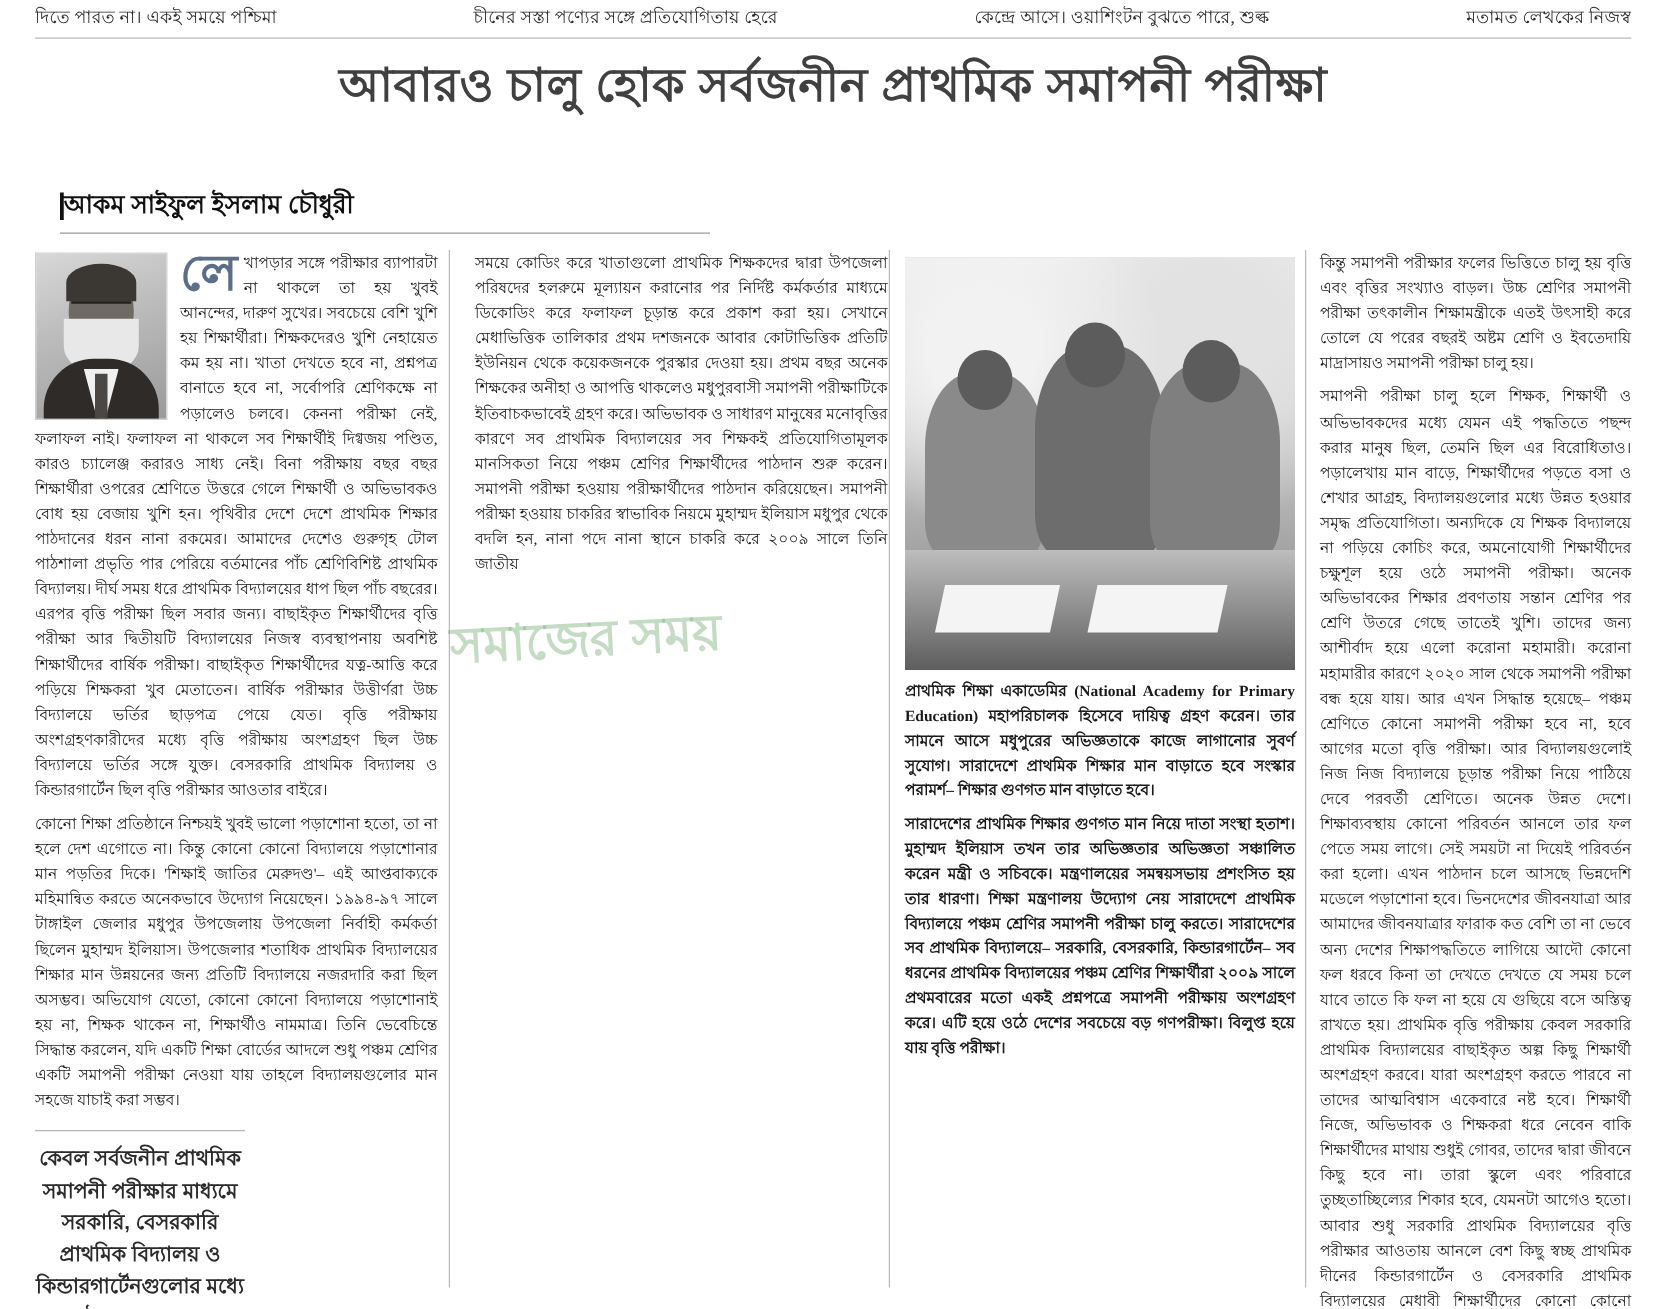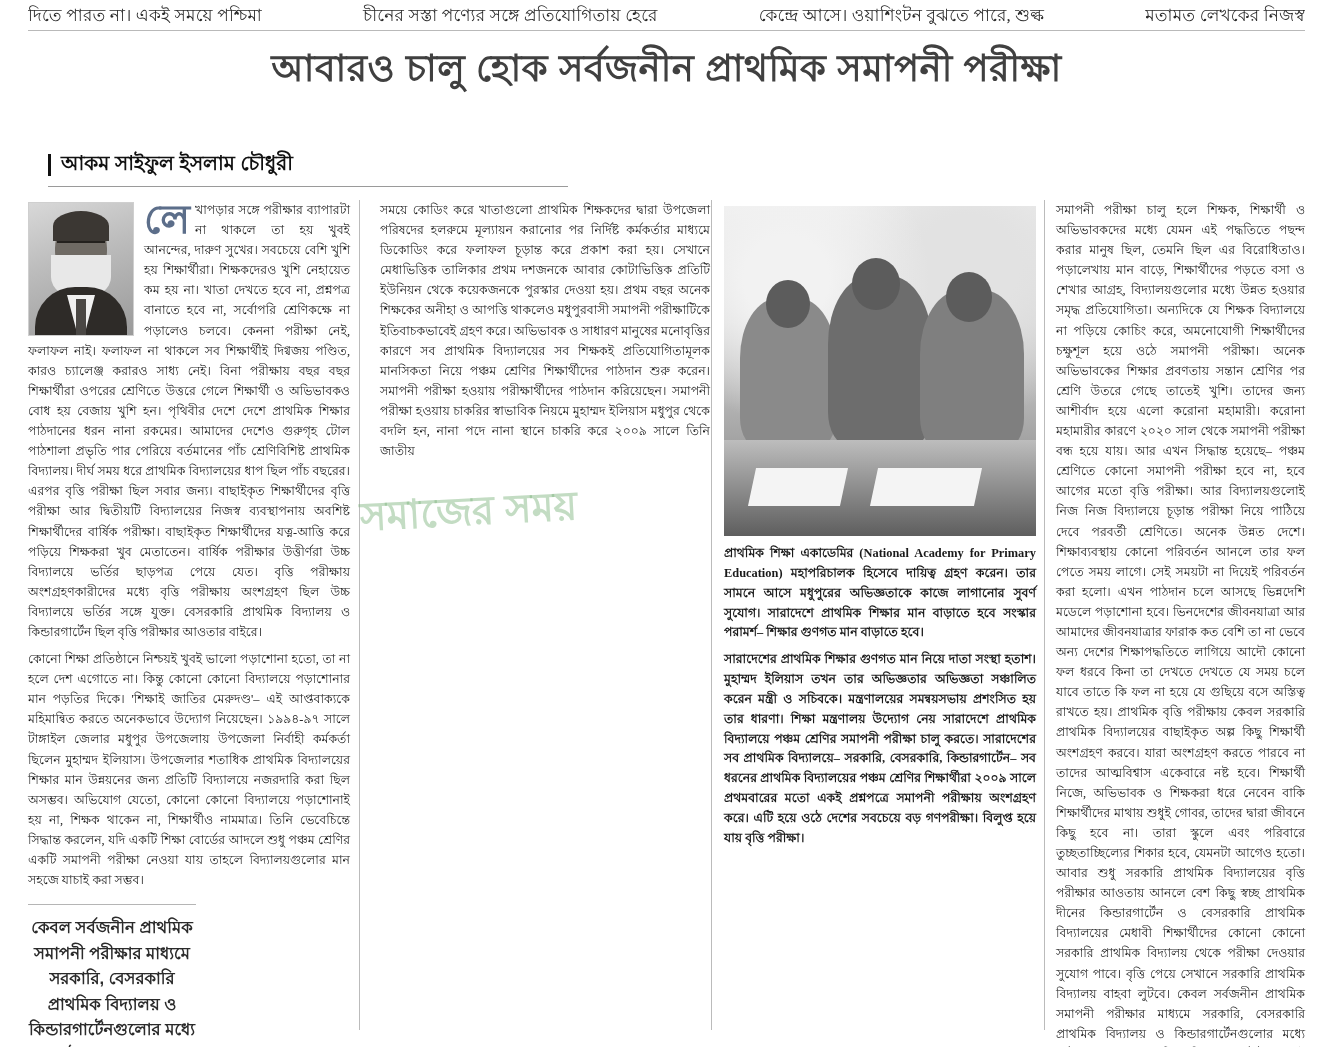--- a/index.html
+++ b/index.html
@@ -25,21 +25,21 @@
   }
 
   
   .top-strip {
     position: absolute;
     top: 0;
     left: 28px;
     right: 28px;
     height: 30px;
     overflow: hidden;
-    font-size: 17px;
+    font-size: 14px;
     color: #2a2a2a;
     letter-spacing: 0.2px;
     display: flex;
     justify-content: space-between;
     align-items: flex-start;
     border-bottom: 1px solid #b9b9b9;
   }
   .top-strip span {
     white-space: nowrap;
     padding-top: 2px;
@@ -65,21 +65,20 @@
     position: absolute;
     top: 148px;
     left: 48px;
     width: 480px;
     font-family: "Liberation Sans", sans-serif;
     font-weight: bold;
     font-size: 20px;
     color: #111;
     display: flex;
     align-items: center;
-    gap: 10px;
   }
   .byline .bar {
     display: inline-block;
     width: 3px;
     height: 22px;
     background: #111;
   }
   .byline-rule {
     position: absolute;
     top: 186px;
@@ -327,19 +326,20 @@
       <div class="paper p1"></div>
       <div class="paper p2"></div>
     </div>
     <div class="photo-caption-area">
       <p>প্রাথমিক শিক্ষা একাডেমির (National Academy for Primary Education) মহাপরিচালক হিসেবে দায়িত্ব গ্রহণ করেন। তার সামনে আসে মধুপুরের অভিজ্ঞতাকে কাজে লাগানোর সুবর্ণ সুযোগ। সারাদেশে প্রাথমিক শিক্ষার মান বাড়াতে হবে সংস্কার পরামর্শ– শিক্ষার গুণগত মান বাড়াতে হবে।</p>
       <p>সারাদেশের প্রাথমিক শিক্ষার গুণগত মান নিয়ে দাতা সংস্থা হতাশ। মুহাম্মদ ইলিয়াস তখন তার অভিজ্ঞতার অভিজ্ঞতা সঞ্চালিত করেন মন্ত্রী ও সচিবকে। মন্ত্রণালয়ের সমন্বয়সভায় প্রশংসিত হয় তার ধারণা। শিক্ষা মন্ত্রণালয় উদ্যোগ নেয় সারাদেশে প্রাথমিক বিদ্যালয়ে পঞ্চম শ্রেণির সমাপনী পরীক্ষা চালু করতে। সারাদেশের সব প্রাথমিক বিদ্যালয়ে– সরকারি, বেসরকারি, কিন্ডারগার্টেন– সব ধরনের প্রাথমিক বিদ্যালয়ের পঞ্চম শ্রেণির শিক্ষার্থীরা ২০০৯ সালে প্রথমবারের মতো একই প্রশ্নপত্রে সমাপনী পরীক্ষায় অংশগ্রহণ করে। এটি হয়ে ওঠে দেশের সবচেয়ে বড় গণপরীক্ষা। বিলুপ্ত হয়ে যায় বৃত্তি পরীক্ষা।</p>
     </div>
   </div>
 
   <div class="col col-4">
+    <p>কিন্তু সমাপনী পরীক্ষার ফলের ভিত্তিতে চালু হয় বৃত্তি এবং বৃত্তির সংখ্যাও বাড়ল। উচ্চ শ্রেণির সমাপনী পরীক্ষা তৎকালীন শিক্ষামন্ত্রীকে এতই উৎসাহী করে তোলে যে পরের বছরই অষ্টম শ্রেণি ও ইবতেদায়ি মাদ্রাসায়ও সমাপনী পরীক্ষা চালু হয়।</p>
     <p>সমাপনী পরীক্ষা চালু হলে শিক্ষক, শিক্ষার্থী ও অভিভাবকদের মধ্যে যেমন এই পদ্ধতিতে পছন্দ করার মানুষ ছিল, তেমনি ছিল এর বিরোধিতাও। পড়ালেখায় মান বাড়ে, শিক্ষার্থীদের পড়তে বসা ও শেখার আগ্রহ, বিদ্যালয়গুলোর মধ্যে উন্নত হওয়ার সমৃদ্ধ প্রতিযোগিতা। অন্যদিকে যে শিক্ষক বিদ্যালয়ে না পড়িয়ে কোচিং করে, অমনোযোগী শিক্ষার্থীদের চক্ষুশূল হয়ে ওঠে সমাপনী পরীক্ষা। অনেক অভিভাবকের শিক্ষার প্রবণতায় সন্তান শ্রেণির পর শ্রেণি উতরে গেছে তাতেই খুশি। তাদের জন্য আশীর্বাদ হয়ে এলো করোনা মহামারী। করোনা মহামারীর কারণে ২০২০ সাল থেকে সমাপনী পরীক্ষা বন্ধ হয়ে যায়। আর এখন সিদ্ধান্ত হয়েছে– পঞ্চম শ্রেণিতে কোনো সমাপনী পরীক্ষা হবে না, হবে আগের মতো বৃত্তি পরীক্ষা। আর বিদ্যালয়গুলোই নিজ নিজ বিদ্যালয়ে চূড়ান্ত পরীক্ষা নিয়ে পাঠিয়ে দেবে পরবর্তী শ্রেণিতে। অনেক উন্নত দেশে। শিক্ষাব্যবস্থায় কোনো পরিবর্তন আনলে তার ফল পেতে সময় লাগে। সেই সময়টা না দিয়েই পরিবর্তন করা হলো। এখন পাঠদান চলে আসছে ভিন্নদেশি মডেলে পড়াশোনা হবে। ভিনদেশের জীবনযাত্রা আর আমাদের জীবনযাত্রার ফারাক কত বেশি তা না ভেবে অন্য দেশের শিক্ষাপদ্ধতিতে লাগিয়ে আদৌ কোনো ফল ধরবে কিনা তা দেখতে দেখতে যে সময় চলে যাবে তাতে কি ফল না হয়ে যে গুছিয়ে বসে অস্তিত্ব রাখতে হয়। প্রাথমিক বৃত্তি পরীক্ষায় কেবল সরকারি প্রাথমিক বিদ্যালয়ের বাছাইকৃত অল্প কিছু শিক্ষার্থী অংশগ্রহণ করবে। যারা অংশগ্রহণ করতে পারবে না তাদের আত্মবিশ্বাস একেবারে নষ্ট হবে। শিক্ষার্থী নিজে, অভিভাবক ও শিক্ষকরা ধরে নেবেন বাকি শিক্ষার্থীদের মাথায় শুধুই গোবর, তাদের দ্বারা জীবনে কিছু হবে না। তারা স্কুলে এবং পরিবারে তুচ্ছতাচ্ছিল্যের শিকার হবে, যেমনটা আগেও হতো। আবার শুধু সরকারি প্রাথমিক বিদ্যালয়ের বৃত্তি পরীক্ষার আওতায় আনলে বেশ কিছু স্বচ্ছ প্রাথমিক দীনের কিন্ডারগার্টেন ও বেসরকারি প্রাথমিক বিদ্যালয়ের মেধাবী শিক্ষার্থীদের কোনো কোনো সরকারি প্রাথমিক বিদ্যালয় থেকে পরীক্ষা দেওয়ার সুযোগ পাবে। বৃত্তি পেয়ে সেখানে সরকারি প্রাথমিক বিদ্যালয় বাহবা লুটবে। কেবল সর্বজনীন প্রাথমিক সমাপনী পরীক্ষার মাধ্যমে সরকারি, বেসরকারি প্রাথমিক বিদ্যালয় ও কিন্ডারগার্টেনগুলোর মধ্যে পাঠদানের স্বাস্থ্যকর প্রতিযোগিতা গড়ে উঠবে। সেই প্রতিযোগিতার ফলে প্রাথমিক স্তরে শিক্ষাক্ষেত্রের বৈষম্য দূর করা সম্ভব হবে। তাই আবারও চালু করা হোক সর্বজনীন প্রাথমিক সমাপনী পরীক্ষা।</p>
 
   </div>
 
   <div class="watermark">সমাজের সময়</div>
 
 </div>
 
 </body></html>

